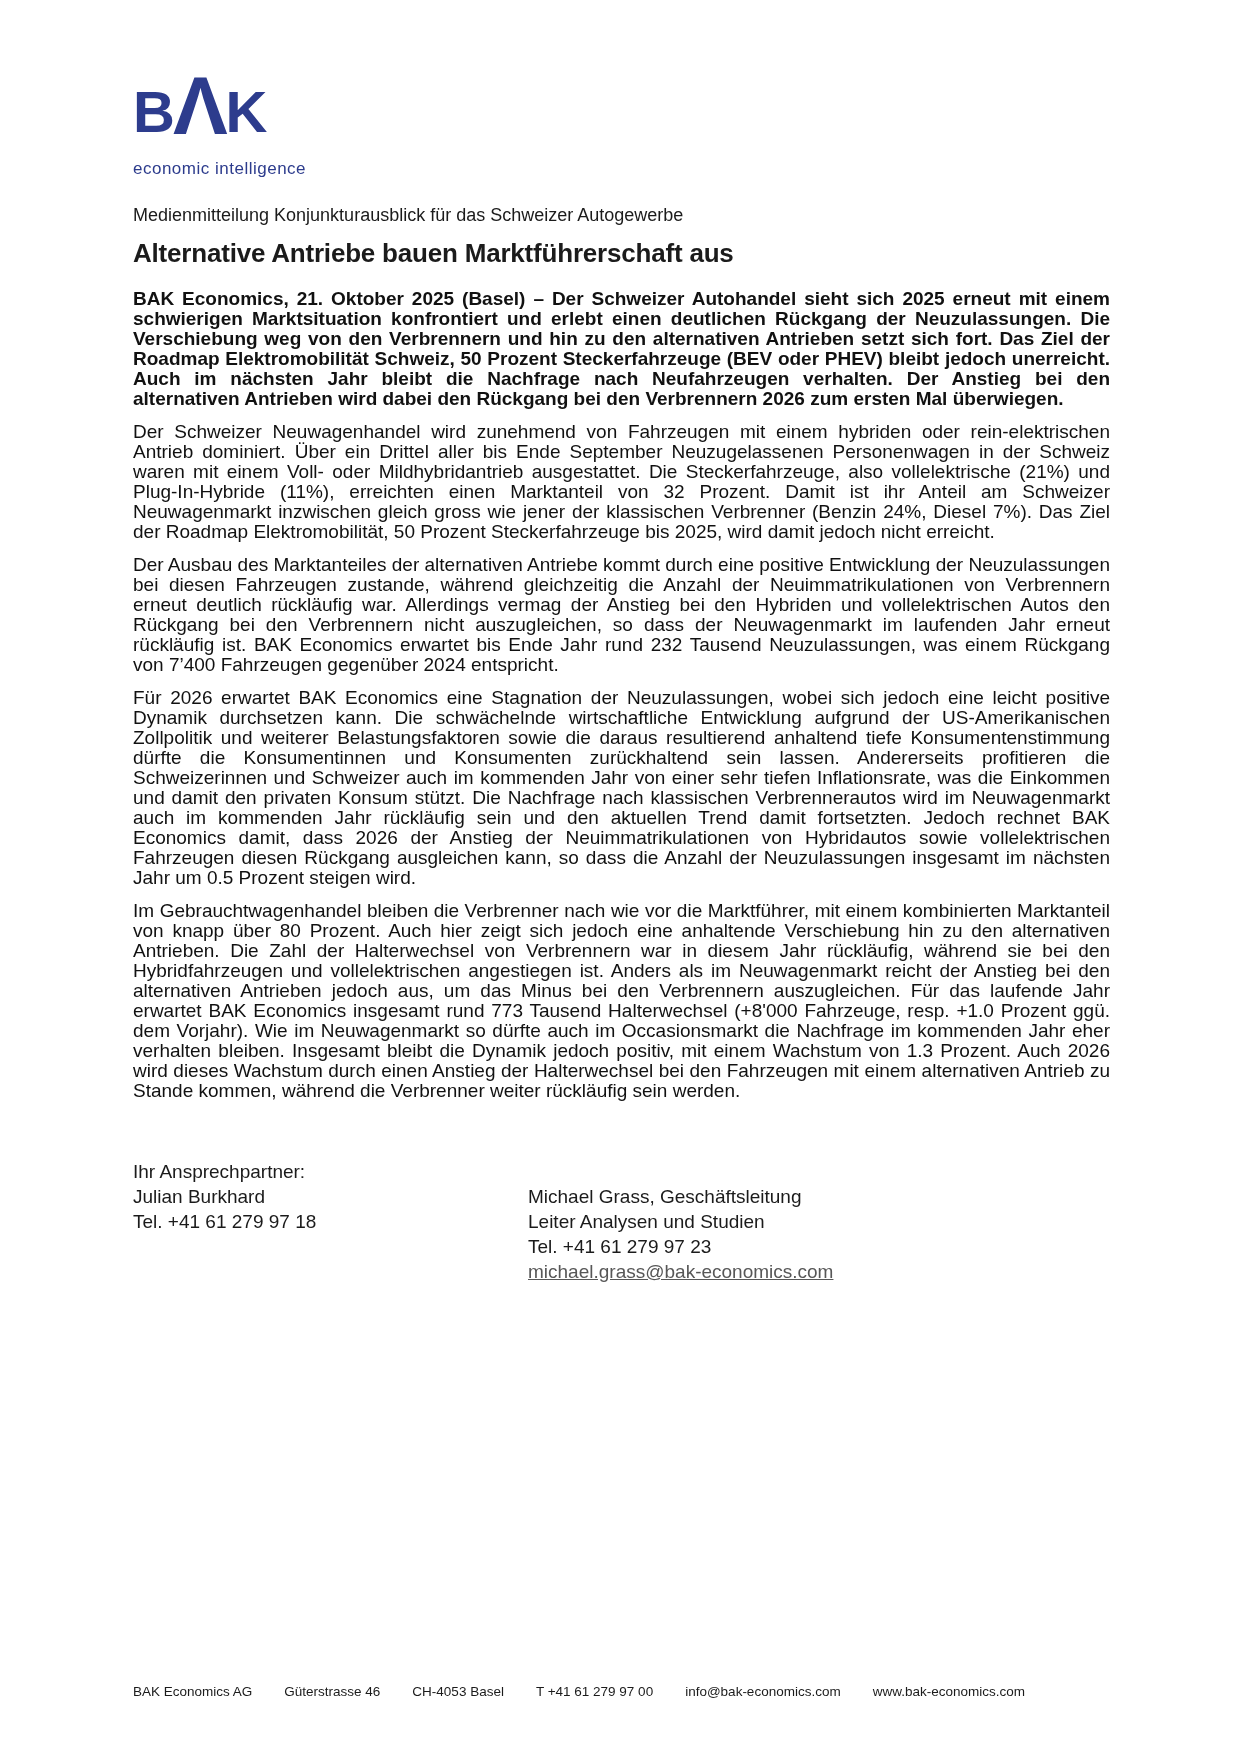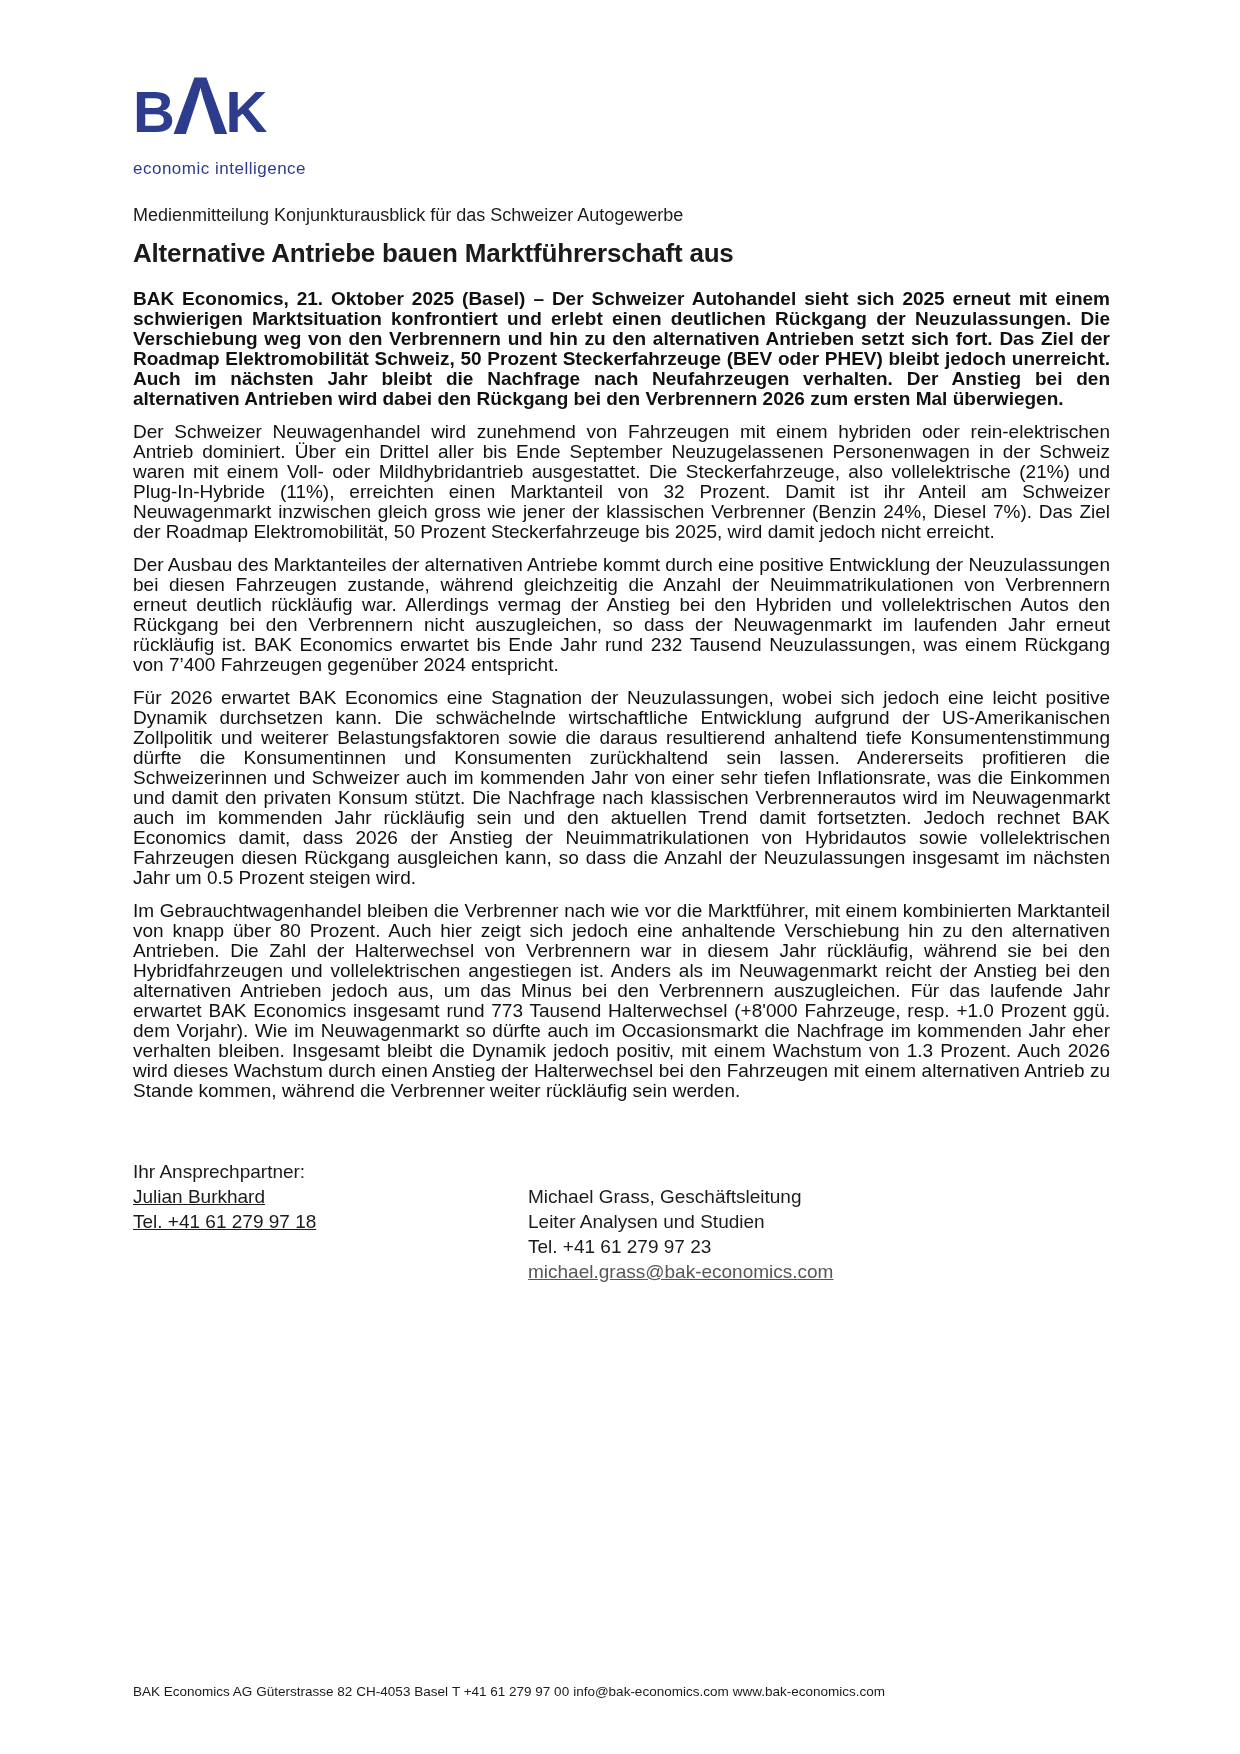--- a/index.html
+++ b/index.html
@@ -54,33 +54,33 @@
     text-align: justify;
     hyphens: auto;
     -webkit-hyphens: auto;
     margin-bottom: 13px;
     color: #111111;
   }
   .body-copy p.lead { font-weight: bold; }
   
   .contact { margin-top: 58px; font-size: 19px; line-height: 25px; }
   .contact-cols { display: flex; }
-  .contact-col-left { width: 395px; text-decoration: underline; }
+  .contact-col-left { width: 395px; }
   .contact a, .email-link {
     color: #575757;
     text-decoration: underline;
     cursor: pointer;
   }
   
   .footer {
     position: absolute;
     left: 133px;
     top: 1684px;
     display: flex;
-    gap: 4px;
+    gap: 32px;
     font-size: 13.5px;
     color: #1b1b1b;
     white-space: nowrap;
   }
 </style>
 </head>
 <body>
 
 <div class="page">
 
@@ -114,20 +114,20 @@
         <div>Michael Grass, Geschäftsleitung</div>
         <div>Leiter Analysen und Studien</div>
         <div>Tel. +41 61 279 97 23</div>
         <div><span class="email-link">michael.grass@bak-economics.com</span></div>
       </div>
     </div>
   </div>
 
   <div class="footer">
     <span>BAK Economics AG</span>
-    <span>Güterstrasse 82</span>
+    <span>Güterstrasse 46</span>
     <span>CH-4053 Basel</span>
     <span>T +41 61 279 97 00</span>
     <span>info@bak-economics.com</span>
     <span>www.bak-economics.com</span>
   </div>
 
 </div>
 
 </body></html>

